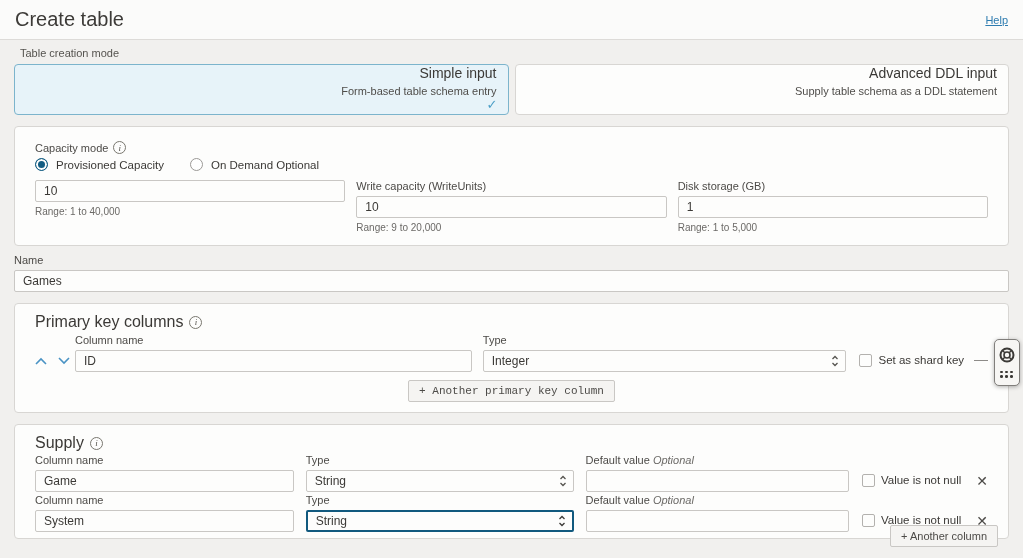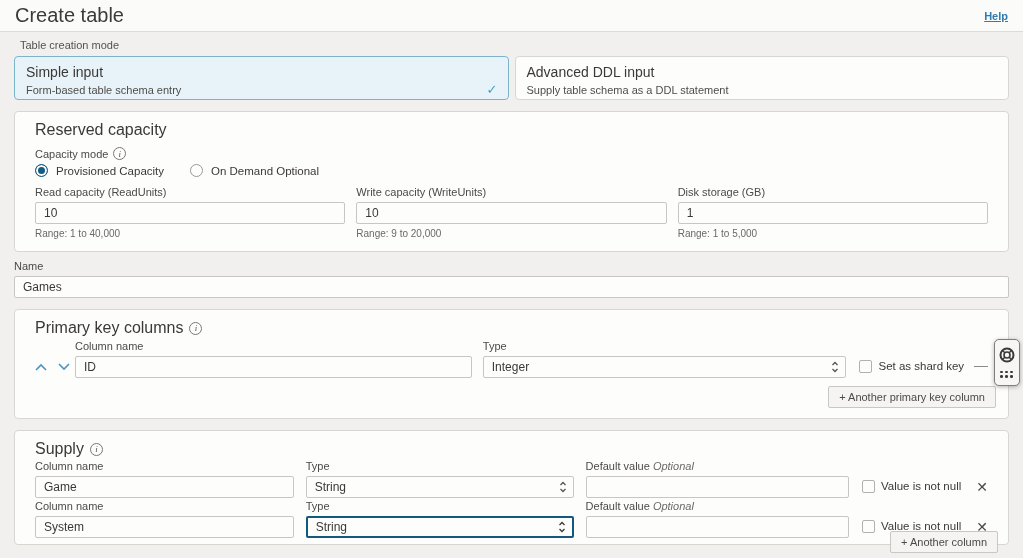--- a/index.html
+++ b/index.html
@@ -6,34 +6,34 @@
   html,body { margin:0; padding:0; }
   body {
     width:1023px; height:558px; overflow:hidden;
     background:#f1f0ee; color:#3b3936;
     font-family:"Liberation Sans", sans-serif;
   }
   .page { position:relative; width:1023px; height:558px; }
 
   
   .header {
-    height:32px; background:#fbfbfa; border-bottom:1px solid #dddbd8;
+    height:40px; background:#fbfbfa; border-bottom:1px solid #dddbd8;
     display:flex; align-items:center; justify-content:space-between; padding:0 15px;
   }
   .page-title { font-size:20px; font-weight:400; color:#3d3b38; }
-  .help-link { font-size:11px; font-weight:bold; color:#2e7cb0; text-decoration:underline; cursor:pointer; }
+  .help-link { font-size:11px; font-weight:normal; color:#2e7cb0; text-decoration:underline; cursor:pointer; }
 
   .content { padding:3px 14px 0; }
   .small-label { font-size:11px; color:#55534f; margin:4px 6px 4px; line-height:13px; }
 
   
   .mode-cards { display:flex; gap:6px; }
   .mode-card {
-    flex:1; height:44px; border:1px solid #d8d6d3; background:#fdfdfc;
-    border-radius:4px; padding:7px 11px; position:relative; cursor:pointer;
+    flex:1; height:51px; border:1px solid #d8d6d3; background:#fdfdfc;
+    border-radius:4px; padding:0 11px; position:relative; cursor:pointer;text-align:right;
   }
   .mode-card.selected { background:#e7f3f9; border-color:#7cb4cc; }
   .mode-title { font-size:14px; color:#3b3936; line-height:17px; }
   .mode-sub { font-size:11px; color:#4f4d4a; margin-top:3px; }
   .mode-check { position:absolute; right:10px; bottom:2px; color:#4b9ec6; font-size:13px; }
 
   
   .panel {
     background:#fdfdfc; border:1px solid #d8d6d3; border-radius:4px;
     margin-top:11px; padding:6px 10px; position:relative;
@@ -79,21 +79,21 @@
   .selectbox {
     height:22px; border:1px solid #c9c7c4; border-radius:2px; background:#fdfdfc;
     display:flex; align-items:center; justify-content:space-between;
     padding:0 6px 0 8px; font-size:12px; color:#3b3936; cursor:pointer;
   }
   .selectbox.focused { border:2px solid #11597e; }
   .check-wrap { display:flex; align-items:flex-start; gap:6px; font-size:11.5px; white-space:nowrap; cursor:pointer; }
   .shard-wrap { margin-left:13px; margin-top:20px; }
   .checkbox { width:13px; height:13px; border:1px solid #b3b1ae; border-radius:2px; background:#fdfdfc; flex:none; }
   .dash-line { width:14px; height:1px; background:#8d8b88; margin-left:10px; margin-top:26px; }
-  .pk-actions { display:flex; justify-content:flex-end; padding:8px 2px 4px; }
+  .pk-actions { display:flex; justify-content:center; padding:8px 2px 4px;font-family:Liberation Mono, monospace; }
   .btn-light {
     font-size:11px; color:#4c4a47; background:#f5f4f2; border:1px solid #c9c7c4;
     border-radius:2px; padding:4px 10px; font-family:inherit; cursor:pointer;
   }
 
   
   .col-row { display:flex; padding:0 10px; margin-top:2px; align-items:flex-start; }
   .c-colname { width:28%; margin-right:12px; }
   .c-type { width:29%; margin-right:12px; }
   .c-default { width:28.5%; }
@@ -134,40 +134,36 @@
         <div class="mode-sub">Form-based table schema entry</div>
         <span class="mode-check">✓</span>
       </div>
       <div class="mode-card">
         <div class="mode-title">Advanced DDL input</div>
         <div class="mode-sub">Supply table schema as a DDL statement</div>
       </div>
     </div>
 
     <section class="panel">
-      <div class="panel-title">
-        <span>Reserved capacity</span>
-      </div>
       <div class="capmode-label">
         <span>Capacity mode</span>
         <span class="info-icon">i</span>
       </div>
       <div class="radio-row">
         <div class="radio">
           <span class="radio-circle selected"></span>
           <span>Provisioned Capacity</span>
         </div>
         <div class="radio">
           <span class="radio-circle"></span>
           <span>On Demand Optional</span>
         </div>
       </div>
       <div class="cap-fields">
         <div class="cap-field">
-          <div class="f-label">Read capacity (ReadUnits)</div>
           <input class="text-input" value="10" style="">
           <div class="hint">Range: 1 to 40,000</div>
         </div>
         <div class="cap-field">
           <div class="f-label">Write capacity (WriteUnits)</div>
           <input class="text-input" value="10" style="">
           <div class="hint">Range: 9 to 20,000</div>
         </div>
         <div class="cap-field">
           <div class="f-label">Disk storage (GB)</div>

